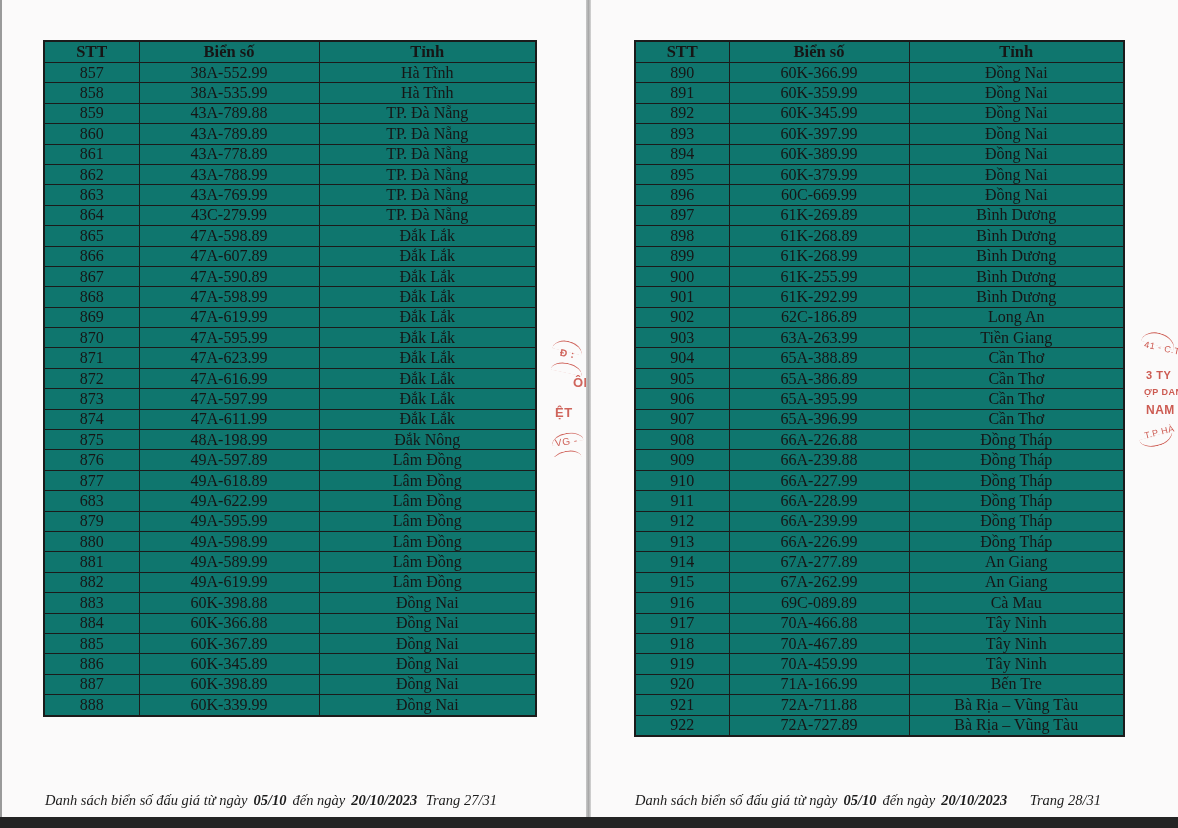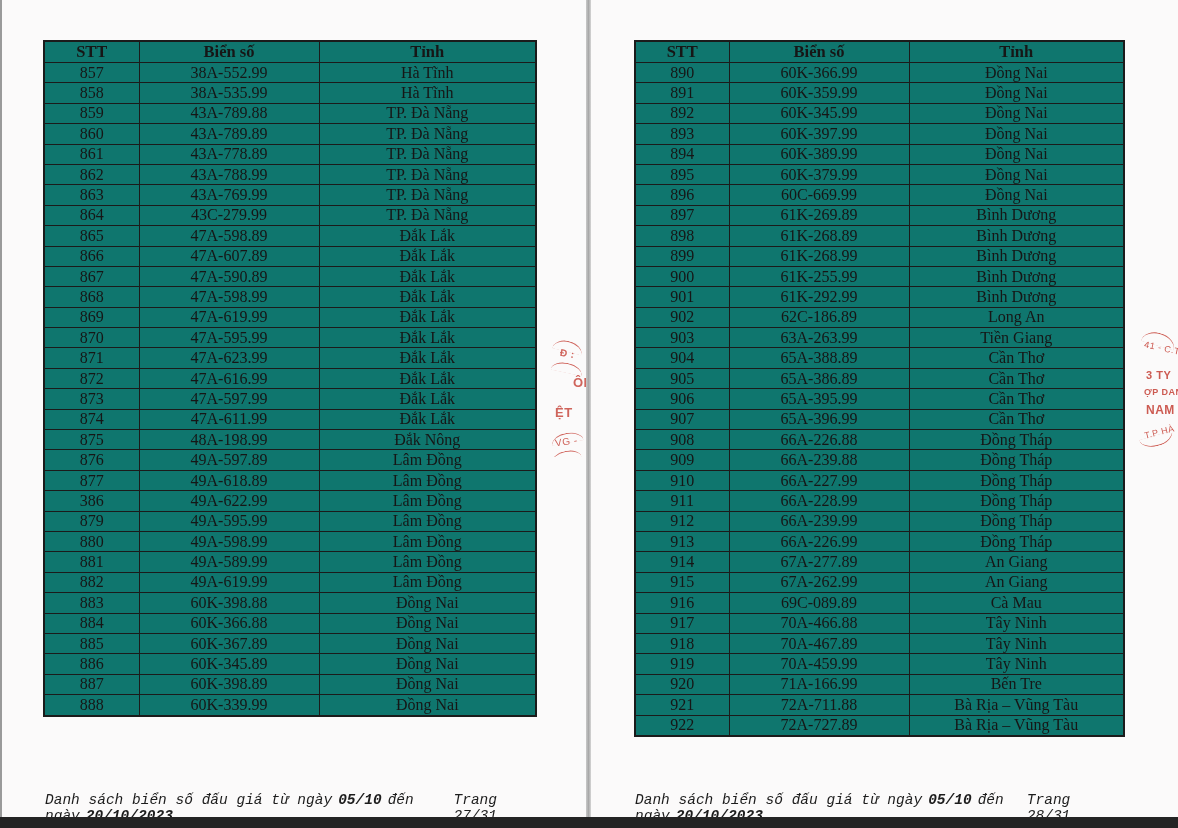--- a/index.html
+++ b/index.html
@@ -27,21 +27,21 @@
     border:1.5px solid #1b1b1b;
     text-align:center;vertical-align:middle;
     padding:0;height:19.4px;
     font-size:16px;color:#161616;
     overflow:hidden;white-space:nowrap;
   }
   table.plate-table th{font-weight:bold;font-size:16.5px;}
 
   .footer{
     position:absolute;top:792px;display:flex;justify-content:space-between;align-items:baseline;
-    font-style:italic;font-size:14.5px;color:#1d1d1d;font-family:Liberation Mono, monospace;
+    font-style:italic;font-size:14.5px;color:#1d1d1d;
   }
   .page-left .footer{left:43px;width:497px;}
   .page-right .footer{left:44px;width:506px;}
   .footer .bold{font-weight:bold;}
   .footer .gap{display:inline-block;width:6px;}
 
   .stamp{
     position:absolute;overflow:hidden;color:#c84a40;
     font-family:"Liberation Sans", sans-serif;
   }
@@ -169,21 +169,21 @@
           <td>876</td>
           <td>49A-597.89</td>
           <td>Lâm Đồng</td>
         </tr>
         <tr>
           <td>877</td>
           <td>49A-618.89</td>
           <td>Lâm Đồng</td>
         </tr>
         <tr>
-          <td>386</td>
+          <td>683</td>
           <td>49A-622.99</td>
           <td>Lâm Đồng</td>
         </tr>
         <tr>
           <td>879</td>
           <td>49A-595.99</td>
           <td>Lâm Đồng</td>
         </tr>
         <tr>
           <td>880</td>

